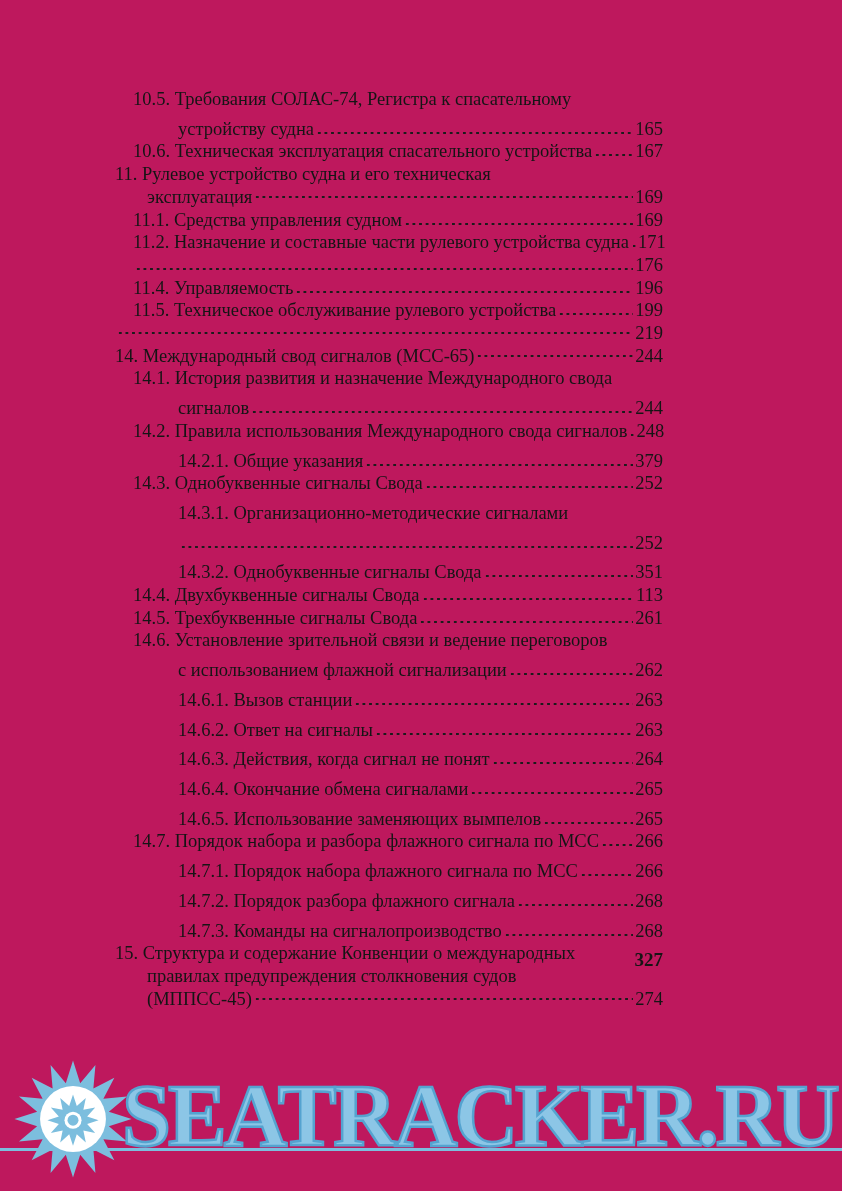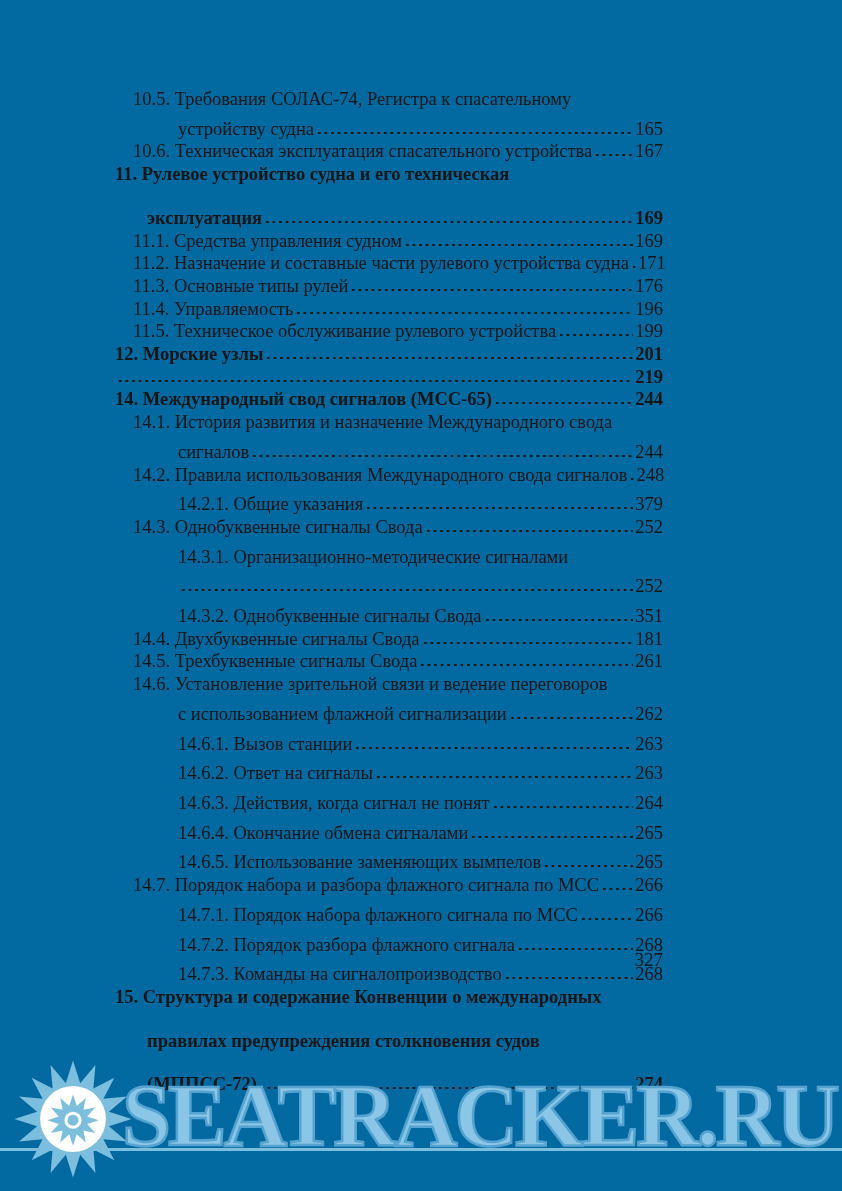--- a/index.html
+++ b/index.html
@@ -1,42 +1,42 @@
 <!DOCTYPE html>
 <html><head>
 <meta charset="utf-8">
 <style>
   html, body { margin: 0; padding: 0; background: #e8e8e8; }
   .page {
     position: relative;
     width: 842px;
     height: 1191px;
     margin: 0 auto;
-    background: #0369a1;
+    background: #be185d;
     overflow: hidden;
     font-family: "Liberation Serif", serif;
     color: #151515;
   }
   .toc {
     position: absolute;
     left: 115px;
     top: 88px;
     width: 548px;
   }
   .toc-row {
     display: flex;
     align-items: baseline;
     font-size: 18.5px;
     line-height: 22.7px;
     white-space: nowrap;
   }
-  .toc-row.bold { font-weight: bold; }
+  .toc-row.bold { font-weight: normal; align-items: center; }
   .ind-0 { padding-left: 0; }
   .ind-1 { padding-left: 18px; }
-  .ind-2 { padding-left: 32px; margin-top: 21px; }
+  .ind-2 { padding-left: 32px; }
   .ind-3 { padding-left: 63px; margin-top: 7px; }
   .toc-text { flex: 0 0 auto; }
   .leader {
     flex: 1 1 auto;
     min-width: 5px;
     height: 4px;
     margin: 0 2px;
     background-image: radial-gradient(circle, #1b1b1b 1.15px, transparent 1.4px);
     background-size: 6.6px 4px;
     background-position: left bottom;
@@ -44,20 +44,21 @@
   }
   .toc-page { flex: 0 0 auto; }
   .pagenum {
     position: absolute;
     left: 115px;
     top: 948px;
     width: 548px;
     text-align: right;
     font-size: 19px;
     line-height: 23px;
+    font-weight: bold;
   }
   .watermark {
     position: absolute;
     left: 0;
     top: 1056px;
     width: 842px;
     height: 135px;
     text-align: right;
   }
   .wm-line {
@@ -120,40 +121,34 @@
         <span class="toc-text">11.1. Средства управления судном</span>
         <span class="leader"></span>
         <span class="toc-page">169</span>
       </div>
       <div class="toc-row ind-1">
         <span class="toc-text">11.2. Назначение и составные части рулевого устройства судна</span>
         <span class="leader"></span>
         <span class="toc-page">171</span>
       </div>
       <div class="toc-row ind-1">
-        <span class="toc-text">11.3. Основные типы рулей</span>
         <span class="leader"></span>
         <span class="toc-page">176</span>
       </div>
       <div class="toc-row ind-1">
         <span class="toc-text">11.4. Управляемость</span>
         <span class="leader"></span>
         <span class="toc-page">196</span>
       </div>
       <div class="toc-row ind-1">
         <span class="toc-text">11.5. Техническое обслуживание рулевого устройства</span>
         <span class="leader"></span>
         <span class="toc-page">199</span>
       </div>
       <div class="toc-row ind-0 bold">
-        <span class="toc-text">12. Морские узлы</span>
-        <span class="leader"></span>
-        <span class="toc-page">201</span>
-      </div>
-      <div class="toc-row ind-0 bold">
         <span class="leader"></span>
         <span class="toc-page">219</span>
       </div>
       <div class="toc-row ind-0 bold">
         <span class="toc-text">14. Международный свод сигналов (МСС-65)</span>
         <span class="leader"></span>
         <span class="toc-page">244</span>
       </div>
       <div class="toc-row ind-1">
         <span class="toc-text">14.1. История развития и назначение Международного свода</span>
@@ -186,21 +181,21 @@
         <span class="toc-page">252</span>
       </div>
       <div class="toc-row ind-3">
         <span class="toc-text">14.3.2. Однобуквенные сигналы Свода</span>
         <span class="leader"></span>
         <span class="toc-page">351</span>
       </div>
       <div class="toc-row ind-1">
         <span class="toc-text">14.4. Двухбуквенные сигналы Свода</span>
         <span class="leader"></span>
-        <span class="toc-page">181</span>
+        <span class="toc-page">113</span>
       </div>
       <div class="toc-row ind-1">
         <span class="toc-text">14.5. Трехбуквенные сигналы Свода</span>
         <span class="leader"></span>
         <span class="toc-page">261</span>
       </div>
       <div class="toc-row ind-1">
         <span class="toc-text">14.6. Установление зрительной связи и ведение переговоров</span>
       </div>
       <div class="toc-row ind-3">
@@ -253,21 +248,21 @@
         <span class="leader"></span>
         <span class="toc-page">268</span>
       </div>
       <div class="toc-row ind-0 bold">
         <span class="toc-text">15. Структура и содержание Конвенции о международных</span>
       </div>
       <div class="toc-row ind-2 bold">
         <span class="toc-text">правилах предупреждения столкновения судов</span>
       </div>
       <div class="toc-row ind-2 bold">
-        <span class="toc-text">(МППСС-72)</span>
+        <span class="toc-text">(МППСС-45)</span>
         <span class="leader"></span>
         <span class="toc-page">274</span>
       </div>
     </div>
 
   <div class="pagenum">327</div>
 
   <div class="watermark">
     <div class="wm-line"></div>
     <svg class="wm-sun" viewBox="0 0 100 100">

